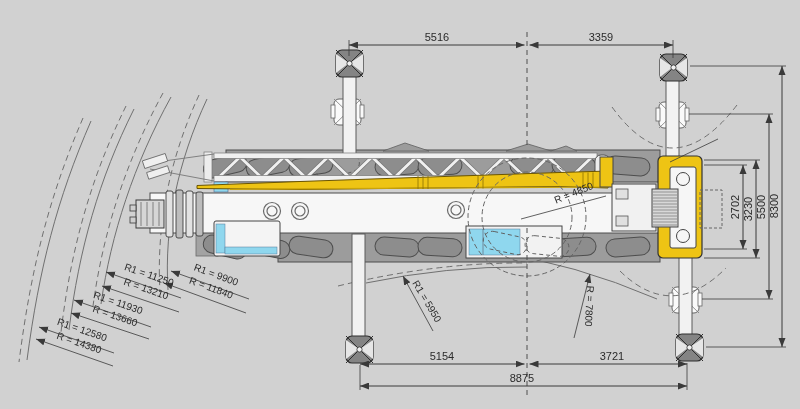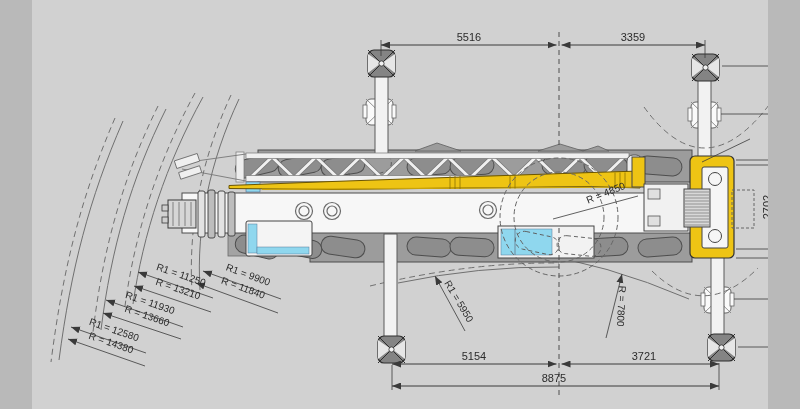--- a/index.html
+++ b/index.html
@@ -1,16 +1,16 @@
 <!DOCTYPE html>
 <html><head>
 <meta charset="utf-8">
 <style>
   html,body{margin:0;padding:0;background:#b9b9b9;}
-  .stage{width:736px;height:409px;margin:0 auto;overflow:hidden;position:relative;}
+  .stage{width:800px;height:409px;margin:0 auto;overflow:hidden;position:relative;}
   svg{display:block;}
   .ln{stroke:#3a3a3a;stroke-width:1;fill:none;}
   .thin{stroke:#3a3a3a;stroke-width:.8;fill:none;}
   .dash{stroke:#707070;stroke-width:1;fill:none;stroke-dasharray:6 4;}
   .sol{stroke:#707070;stroke-width:1;fill:none;}
   .dashc{stroke:#666;stroke-width:1;fill:none;stroke-dasharray:5 3;}
   .cdash{stroke:#4f4f4f;stroke-width:1;fill:none;stroke-dasharray:5 4;}
   .dim{font-family:"Liberation Sans",sans-serif;font-size:11px;fill:#2b2b2b;text-anchor:middle;}
   .rad{font-family:"Liberation Sans",sans-serif;font-size:10px;fill:#2b2b2b;text-anchor:middle;}
   .wout{fill:#f2f2f2;stroke:#5a5a5a;stroke-width:1;}

